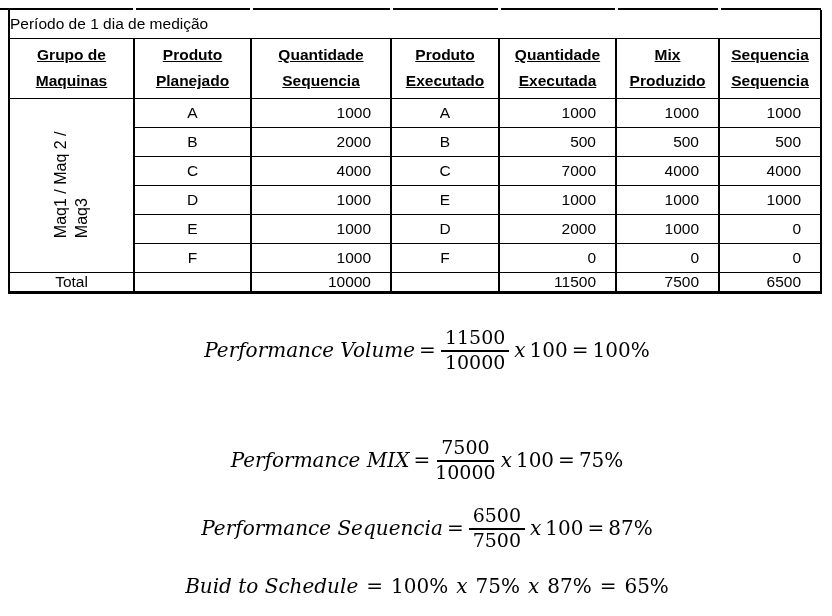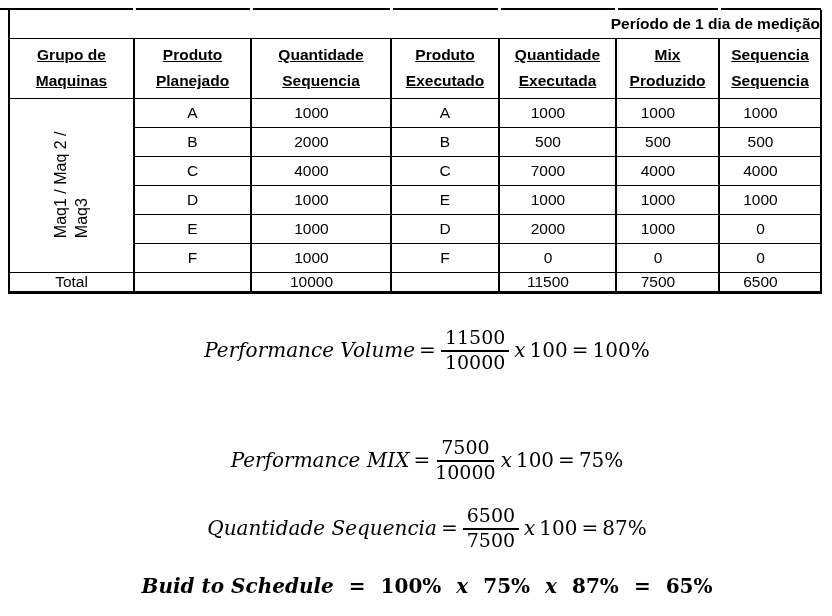--- a/index.html
+++ b/index.html
@@ -23,47 +23,47 @@
   table#grid {
     position:absolute; left:8px; top:10px; width:812px;
     border-collapse:collapse; table-layout:fixed;
     border-left:2px solid #000; border-right:2px solid #000;
     border-bottom:3px solid #000;
   }
   #grid td { border-right:2px solid #000; border-bottom:1px solid #000;
              font-size:15.5px; overflow:visible; }
   #grid td:last-child { border-right:none; }
   tr.title-row td { height:28px; border-bottom:2px solid #000;
-                    font-weight:bold; font-size:16px; text-align:right; }
+                    font-weight:normal; font-size:16px; text-align:left; }
   tr.header-row td { height:60px; border-bottom:2px solid #000;
                      font-weight:bold; text-align:center; line-height:26px;
                      font-size:15.5px;text-decoration:underline; }
   tr.data-row td { height:29px; }
   tr.thick td { border-bottom:3px solid #000; }
   tr.total-row td { height:20px; border-bottom:none; font-size:15.5px; }
   .ctr { text-align:center; }
-  .numc { text-align:center; padding-right:19px; }
+  .numc { text-align:right; padding-right:19px; }
   td.rotcell { vertical-align:middle; }
   .rotwrap { display:flex; align-items:center; justify-content:center;
              height:100%; width:100%; }
   .rot { transform:rotate(-90deg); white-space:nowrap; text-align:left;
          font-size:16px; line-height:1.3; }
   
   .formula {
     position:absolute; left:0; width:832px; display:flex;
     justify-content:center; align-items:center; gap:4px;
     font-family:"DejaVu Serif", serif; font-size:20px; padding-left:22px;
   }
   .fn { font-style:italic; }
   .fx { font-style:italic; }
   .frac { display:inline-flex; flex-direction:column; align-items:center;
           line-height:1.05; font-size:19px; margin:0 1px; }
   .fnum { border-bottom:2px solid #000; padding:0 4px 2px; }
   .fden { padding-top:1px; }
-  .bts { font-weight:bold; gap:15px;text-align:right; }
+  .bts { font-weight:normal; gap:8px;text-align:right; }
 </style>
 </head>
 <body>
 
 <div id="canvas">
 
   <div id="topline"></div>
 
   <table id="grid">
     <colgroup>
@@ -176,21 +176,21 @@
       <span class="fnum">7500</span>
       <span class="fden">10000</span>
     </span>
     <span class="fx">x</span>
     <span>100</span>
     <span>=</span>
     <span>75%</span>
   </div>
 
   <div class="formula" style="top:506px">
-    <span class="fn">Quantidade Sequencia</span>
+    <span class="fn">Performance Sequencia</span>
     <span>=</span>
     <span class="frac">
       <span class="fnum">6500</span>
       <span class="fden">7500</span>
     </span>
     <span class="fx">x</span>
     <span>100</span>
     <span>=</span>
     <span>87%</span>
   </div>

